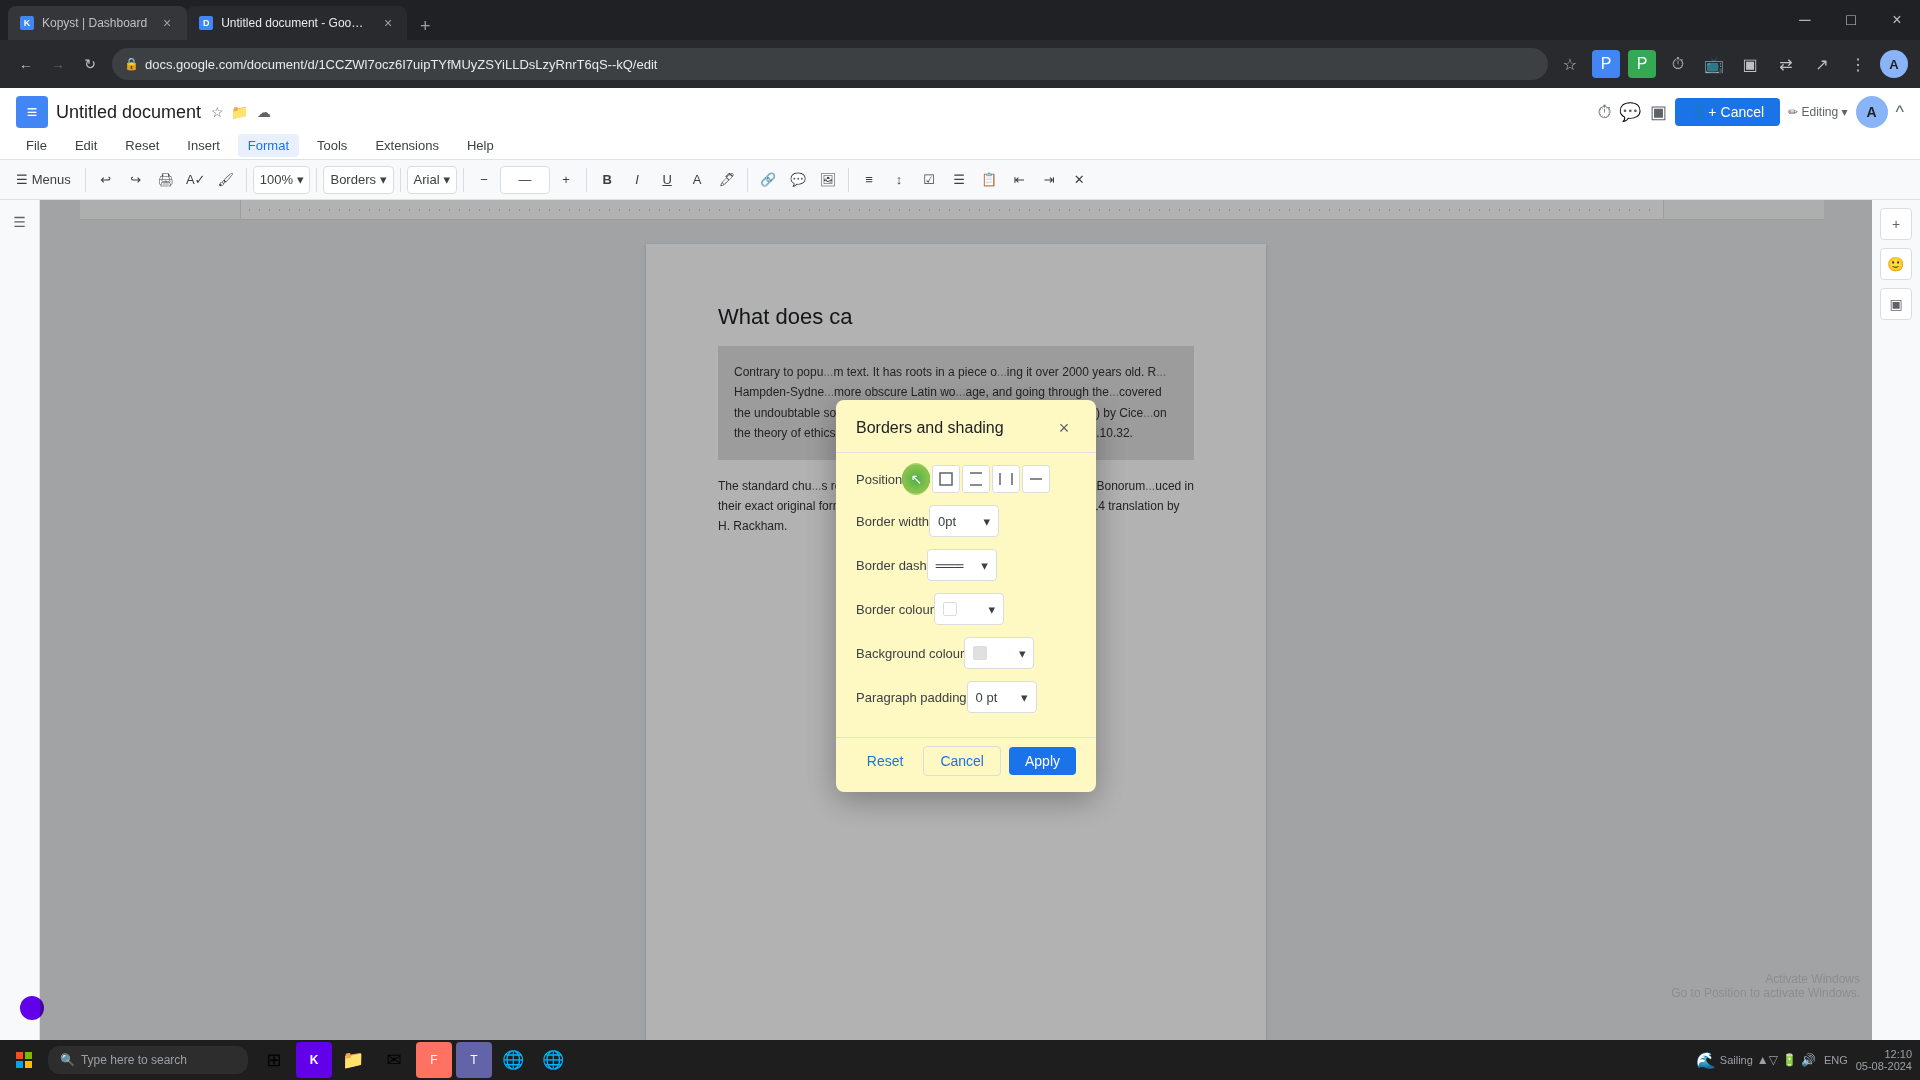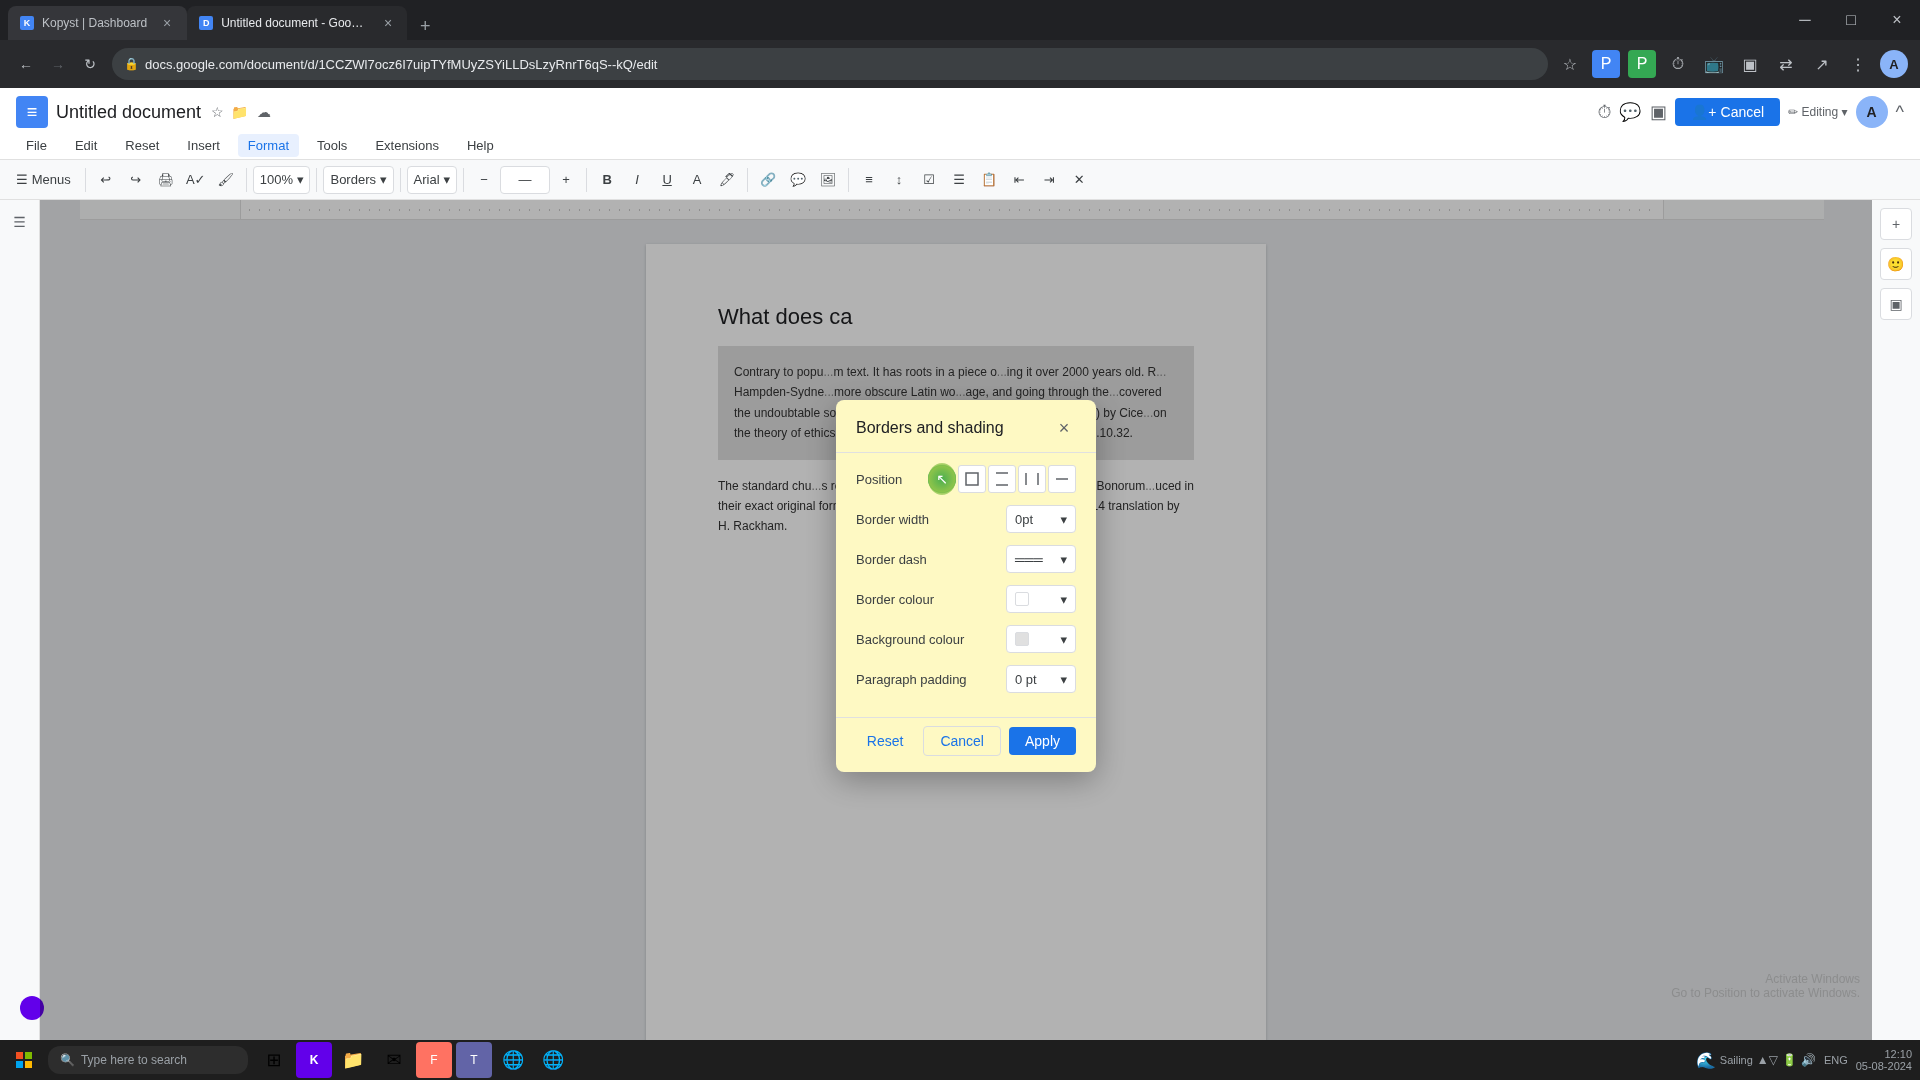--- a/index.html
+++ b/index.html
@@ -65,26 +65,26 @@
     .doc-text-body { font-size: 13px; color: #444; line-height: 1.6; background: #e0e0e0; padding: 16px; }
     .doc-text-normal { font-size: 13px; color: #444; line-height: 1.6; margin-top: 16px; }
 
     
     .modal-overlay { position: absolute; top: 0; left: 0; width: 100%; height: 100%; background: rgba(0,0,0,0.3); display: flex; align-items: center; justify-content: center; z-index: 100; }
     .modal { background: #fef9c3; border-radius: 8px; width: 260px; box-shadow: 0 8px 32px rgba(0,0,0,0.3); overflow: hidden; position: absolute; left: 50%; top: 50%; transform: translate(-120px, -220px); }
     .modal-header { display: flex; align-items: center; justify-content: space-between; padding: 16px 20px 12px; border-bottom: 1px solid #e0e0e0; }
     .modal-title { font-size: 16px; color: #202124; font-weight: 500; }
     .modal-close { width: 24px; height: 24px; border: none; background: transparent; cursor: pointer; color: #5f6368; font-size: 18px; display: flex; align-items: center; justify-content: center; border-radius: 50%; }
     .modal-body { padding: 12px 20px; }
-    .modal-row { display: flex; align-items: center; justify-content: space-between; margin-bottom: 12px; }
+    .modal-row { display: flex; align-items: center; margin-bottom: 12px; }
     .modal-label { font-size: 13px; color: #3c4043; }
     .position-btns { display: flex; gap: 2px; }
     .pos-btn { width: 28px; height: 28px; border: 1px solid #dadce0; background: white; border-radius: 3px; cursor: pointer; display: flex; align-items: center; justify-content: center; color: #3c4043; font-size: 12px; }
     .pos-btn-cursor { width: 28px; height: 28px; background: #0f9d58; border-radius: 50%; display: flex; align-items: center; justify-content: center; cursor: pointer; position: relative; }
-    .dropdown-control { height: 28px; border: 1px solid #dadce0; border-radius: 4px; padding: 8px 8px; display: flex; align-items: center; gap: 4px; font-size: 13px; color: #3c4043; cursor: pointer; background: white; min-width: 70px; justify-content: space-between; }
+    .dropdown-control { height: 19px; border: 1px solid #dadce0; border-radius: 4px; padding: 15px 8px; display: flex; align-items: center; gap: 4px; font-size: 13px; color: #3c4043; cursor: pointer; background: white; min-width: 70px; justify-content: space-between; }
     .color-swatch { width: 14px; height: 14px; border: 1px solid #dadce0; border-radius: 2px; background: white; }
     .modal-footer { display: flex; align-items: center; justify-content: flex-end; padding: 8px 20px 16px; gap: 8px; border-top: 1px solid #e0e0e0; }
     .btn-reset { background: transparent; border: none; color: #1a73e8; font-size: 14px; cursor: pointer; padding: 6px 12px; border-radius: 4px; }
     .btn-cancel { background: transparent; border: 1px solid #dadce0; color: #1a73e8; font-size: 14px; cursor: pointer; padding: 6px 16px; border-radius: 4px; }
     .btn-apply { background: #1a73e8; border: none; color: white; font-size: 14px; cursor: pointer; padding: 6px 16px; border-radius: 4px; }
 
     
     .cursor-circle { width: 32px; height: 32px; background: radial-gradient(circle, #4caf50 0%, #8bc34a 60%, transparent 100%); border-radius: 50%; display: flex; align-items: center; justify-content: center; }
 
     

